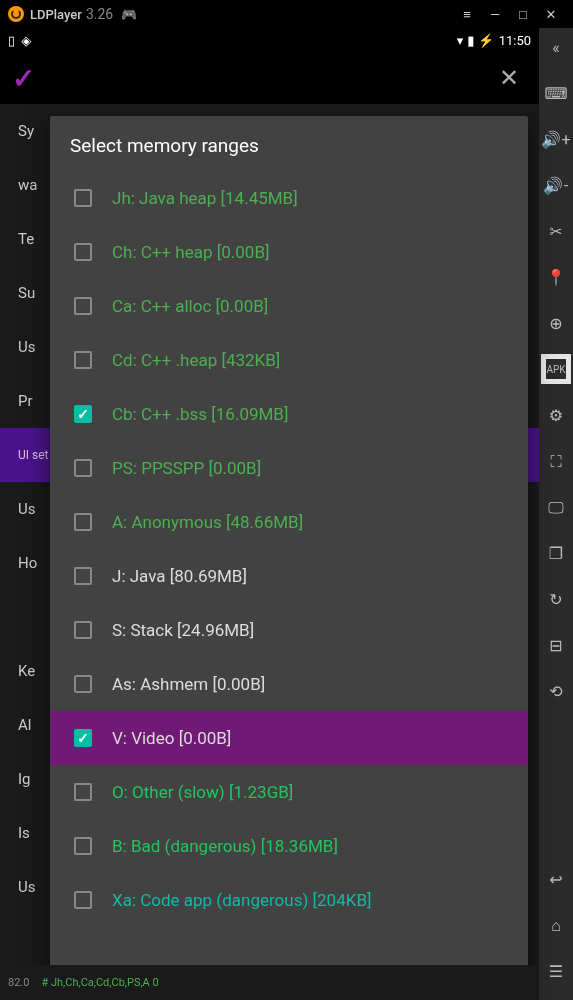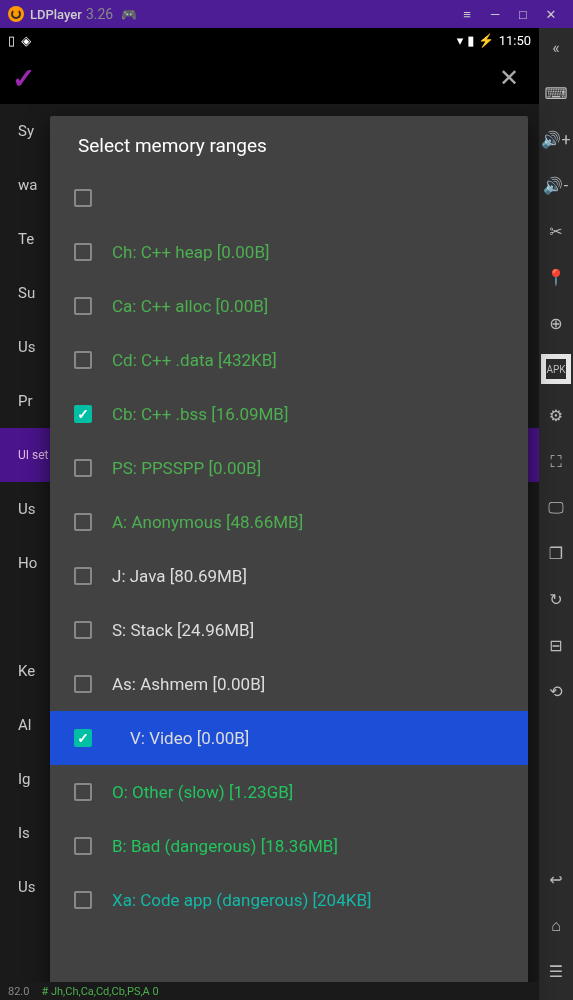--- a/index.html
+++ b/index.html
@@ -1,18 +1,18 @@
 <!DOCTYPE html>
 <html><head>
 <meta charset="utf-8">
 <style>
 * { margin: 0; padding: 0; box-sizing: border-box; font-family: -apple-system, BlinkMacSystemFont, "Segoe UI", Roboto, sans-serif; }
 body { width: 573px; height: 1000px; background: #1a1a1a; overflow: hidden; position: relative; }
 
-.titlebar { height: 28px; background: #4c1d95; display: flex; align-items: center; padding: 0 8px; color: #ccc; font-size: 13px; }
+.titlebar { height: 28px; background: #000000; display: flex; align-items: center; padding: 0 8px; color: #ccc; font-size: 13px; }
 .titlebar-logo { width: 16px; height: 16px; background: #ff9800; border-radius: 50%; margin-right: 6px; position: relative; }
 .titlebar-logo::after { content: ''; position: absolute; inset: 3px; border: 2px solid #2b2b2b; border-radius: 50%; border-top-color: transparent; }
 .titlebar-name { color: #ccc; font-weight: 500; }
 .titlebar-ver { color: #888; margin-left: 4px; font-size: 14px; }
 .titlebar-controller { margin-left: 8px; color: #888; }
 .titlebar-spacer { flex: 1; }
 .titlebar-btn { width: 28px; height: 28px; display: flex; align-items: center; justify-content: center; color: #ccc; cursor: pointer; }
 
 .app-area { display: flex; height: 972px; }
 .main-col { width: 539px; background: #1a1a1a; position: relative; }
@@ -26,38 +26,38 @@
 
 .app-header { height: 52px; background: #000; display: flex; align-items: center; padding: 0 12px; }
 .check-mark { color: #9c27b0; font-size: 28px; font-weight: bold; }
 .close-x { margin-left: auto; color: #aaa; font-size: 24px; padding-right: 8px; }
 
 .bg-list { position: absolute; top: 76px; left: 0; width: 539px; color: #ccc; font-size: 15px; }
 .bg-item { height: 54px; padding: 0 18px; display: flex; align-items: center; }
 .bg-sel { background: #4a148c; color: #e1bee7; font-size: 12px; }
 
 .dialog { position: absolute; top: 88px; left: 50px; width: 478px; height: 900px; background: #424242; border-radius: 2px; box-shadow: 0 8px 24px rgba(0,0,0,0.6); display: flex; flex-direction: column; }
-.dialog-title { padding: 18px 28px 14px; color: #fff; font-size: 19px; font-weight: 400; }
+.dialog-title { padding: 18px 20px 14px; color: #fff; font-size: 19px; font-weight: 400; }
 .dialog-list { flex: 1; overflow: hidden; }
 .mem-item { height: 54px; display: flex; align-items: center; padding: 0 24px; cursor: pointer; }
-.mem-item.highlighted { background: #1d4ed8; gap: 18px; }
+.mem-item.highlighted { background: #701a75; }
 .checkbox { width: 18px; height: 18px; border: 2px solid #888; border-radius: 2px; margin-right: 20px; flex-shrink: 0; display: flex; align-items: center; justify-content: center; }
 .checkbox.checked { background: #00bfa5; border-color: #00bfa5; }
 .checkbox.checked::after { content: '✓'; color: #fff; font-size: 14px; font-weight: bold; }
 .mem-label { font-size: 17px; }
 .c-green { color: #4caf50; }
 .c-gray { color: #ddd; }
 .c-yellow { color: #22c55e; }
 .c-red { color: #22c55e; }
 .c-purple { color: #14b8a6; }
 .dialog-actions { height: 56px; display: flex; align-items: center; padding: 0 16px; }
 .action-btn { color: #00bfa5; font-size: 14px; font-weight: 500; letter-spacing: 0.5px; padding: 8px 12px; cursor: pointer; background: none; border: none; }
 .action-spacer { flex: 1; }
 
-.footer { position: absolute; bottom: 0; left: 0; width: 539px; height: 18px; background: #1a1a1a; display: flex; align-items: center; padding: 0 8px; font-size: 11px; }
+.footer { position: absolute; bottom: 0; left: 0; width: 539px; height: 35px; background: #1a1a1a; display: flex; align-items: center; padding: 0 8px; font-size: 11px; }
 .footer-val { color: #888; }
 .footer-hash { color: #4caf50; margin-left: 12px; }
 </style>
 </head>
 <body>
 
 <div class="titlebar">
   <div class="titlebar-logo"></div>
   <span class="titlebar-name">LDPlayer</span>
   <span class="titlebar-ver">3.26</span>
@@ -107,32 +107,33 @@
         <div class="bg-item">Us</div>
         <div class="bg-item"></div>
         <div class="bg-item">Bl</div>
       </div>
 
     <div class="dialog">
       <div class="dialog-title">Select memory ranges</div>
       <div class="dialog-list" id="mem-list">
           <div class="mem-item">
             <div class="checkbox"></div>
+            <span class="mem-label c-green">Jh: Java heap [14.45MB]</span>
           </div>
           <div class="mem-item">
             <div class="checkbox"></div>
             <span class="mem-label c-green">Ch: C++ heap [0.00B]</span>
           </div>
           <div class="mem-item">
             <div class="checkbox"></div>
             <span class="mem-label c-green">Ca: C++ alloc [0.00B]</span>
           </div>
           <div class="mem-item">
             <div class="checkbox"></div>
-            <span class="mem-label c-green">Cd: C++ .data [432KB]</span>
+            <span class="mem-label c-green">Cd: C++ .heap [432KB]</span>
           </div>
           <div class="mem-item">
             <div class="checkbox checked"></div>
             <span class="mem-label c-green">Cb: C++ .bss [16.09MB]</span>
           </div>
           <div class="mem-item">
             <div class="checkbox"></div>
             <span class="mem-label c-green">PS: PPSSPP [0.00B]</span>
           </div>
           <div class="mem-item">

